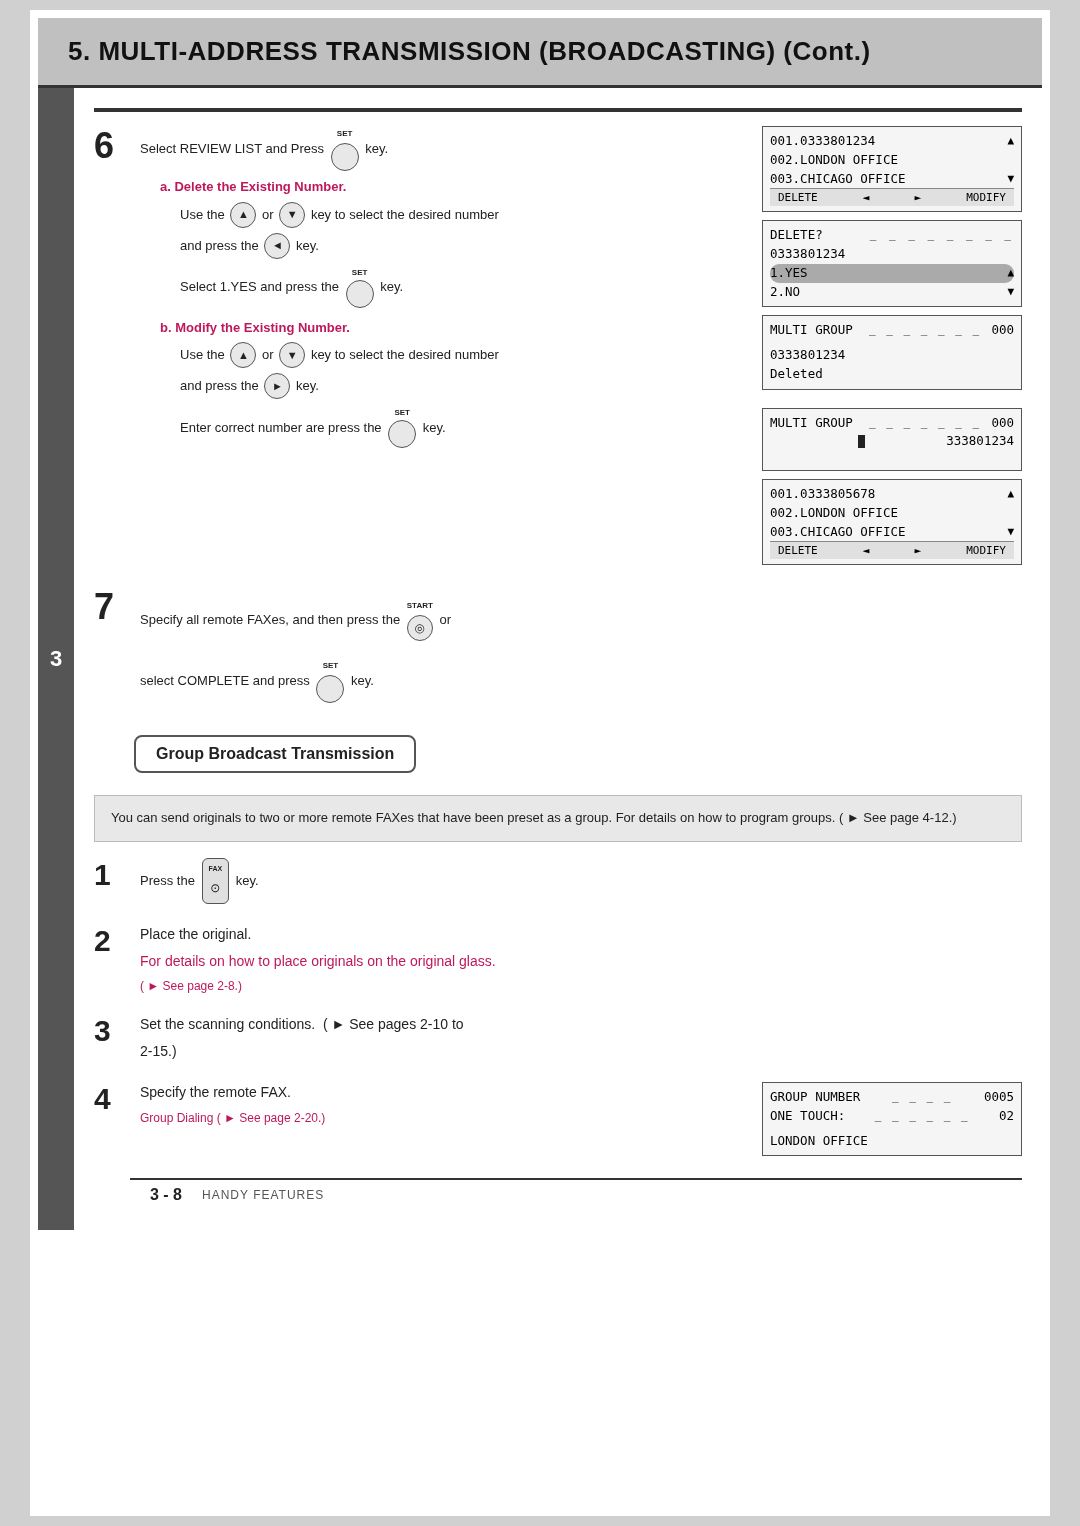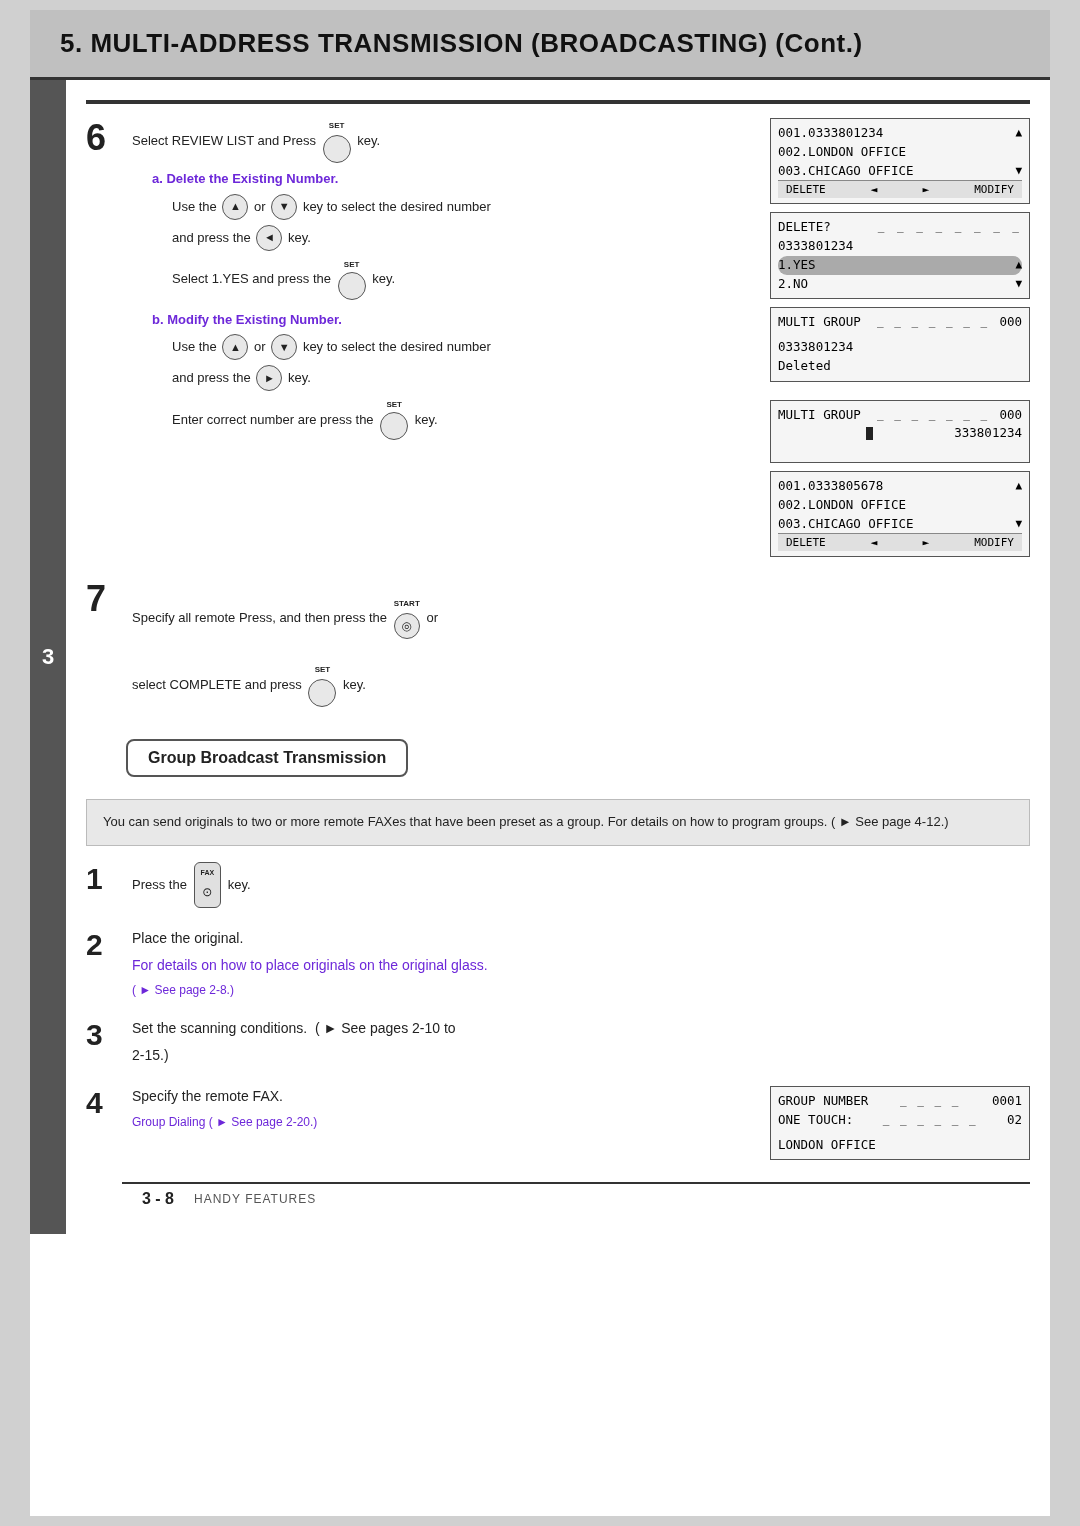--- a/index.html
+++ b/index.html
@@ -8,21 +8,21 @@
       background: #d0d0d0;
       width: 1080px;
       min-height: 1526px;
       display: flex;
       flex-direction: column;
     }
     .page {
       background: #ffffff;
       margin: 10px 30px;
       flex: 1;
-      padding: 0;
+      padding: 8px;
       position: relative;
     }
     .header {
       background: #c0c0c0;
       padding: 18px 30px;
       border-bottom: 3px solid #333;
     }
     .header h1 {
       font-size: 26px;
       font-weight: bold;
@@ -66,21 +66,21 @@
       color: #222;
       padding-left: 6px;
     }
     .step-content p {
       margin-bottom: 6px;
       font-size: 14px;
       line-height: 1.5;
     }
     .step-content .sub {
       font-size: 13px;
-      color: #6d28d9;
+      color: #be185d;
       margin-left: 20px;
       margin-bottom: 5px;
     }
     .step-content .sub-indent {
       font-size: 13px;
       margin-left: 40px;
       margin-bottom: 5px;
       line-height: 1.5;
     }
     .step-right {
@@ -229,21 +229,21 @@
       font-weight: bold;
     }
     .fax-key .fax-label-main {
       font-size: 12px;
     }
     .start-key-wrapper {
       display: inline-flex;
       flex-direction: column;
       align-items: flex-start;
       vertical-align: middle;
-      margin: 17px 3px;
+      margin: 11px 3px;
     }
     .start-label-top {
       font-size: 8px;
       font-weight: bold;
       margin-bottom: 1px;
     }
     .start-circle {
       display: inline-flex;
       align-items: center;
       justify-content: center;
@@ -426,21 +426,21 @@
               <span>MODIFY</span>
             </div>
           </div>
         </div>
       </div>
 
       <div class="section" style="margin-top:10px;">
         <div class="step-number">7</div>
         <div class="step-content">
           <div class="inline-row">
-            <span>Specify all remote Press, and then press the</span>&nbsp;
+            <span>Specify all remote FAXes, and then press the</span>&nbsp;
             <span class="start-key-wrapper">
               <span class="start-label-top">START</span>
               <span class="start-circle">◎</span>
             </span>
             &nbsp;<span>or</span>
           </div>
           <div class="inline-row">
             <span>select  COMPLETE  and press</span>&nbsp;
             <span class="set-key">
               <span class="set-label">SET</span>
@@ -497,21 +497,21 @@
         <div class="step-content">
           <p style="font-size:14px;">Specify the remote FAX.</p>
           <p class="sub" style="font-size:12px; margin-left:0;">Group Dialing ( ► See page 2-20.)</p>
         </div>
 
         <div class="step-right">
           <div class="lcd-box">
             <div class="lcd-row">
               <span>GROUP NUMBER</span>
               <span style="font-size:11px; letter-spacing:2px; margin: 0 4px;">_ _ _ _</span>
-              <span>0001</span>
+              <span>0005</span>
             </div>
             <div class="lcd-row">
               <span>ONE TOUCH:</span>
               <span style="font-size:11px; letter-spacing:2px; margin: 0 4px;">_ _ _ _ _ _</span>
               <span>02</span>
             </div>
             <div class="lcd-row" style="height:6px;"></div>
             <div class="lcd-row">
               <span>LONDON OFFICE</span>
             </div>

